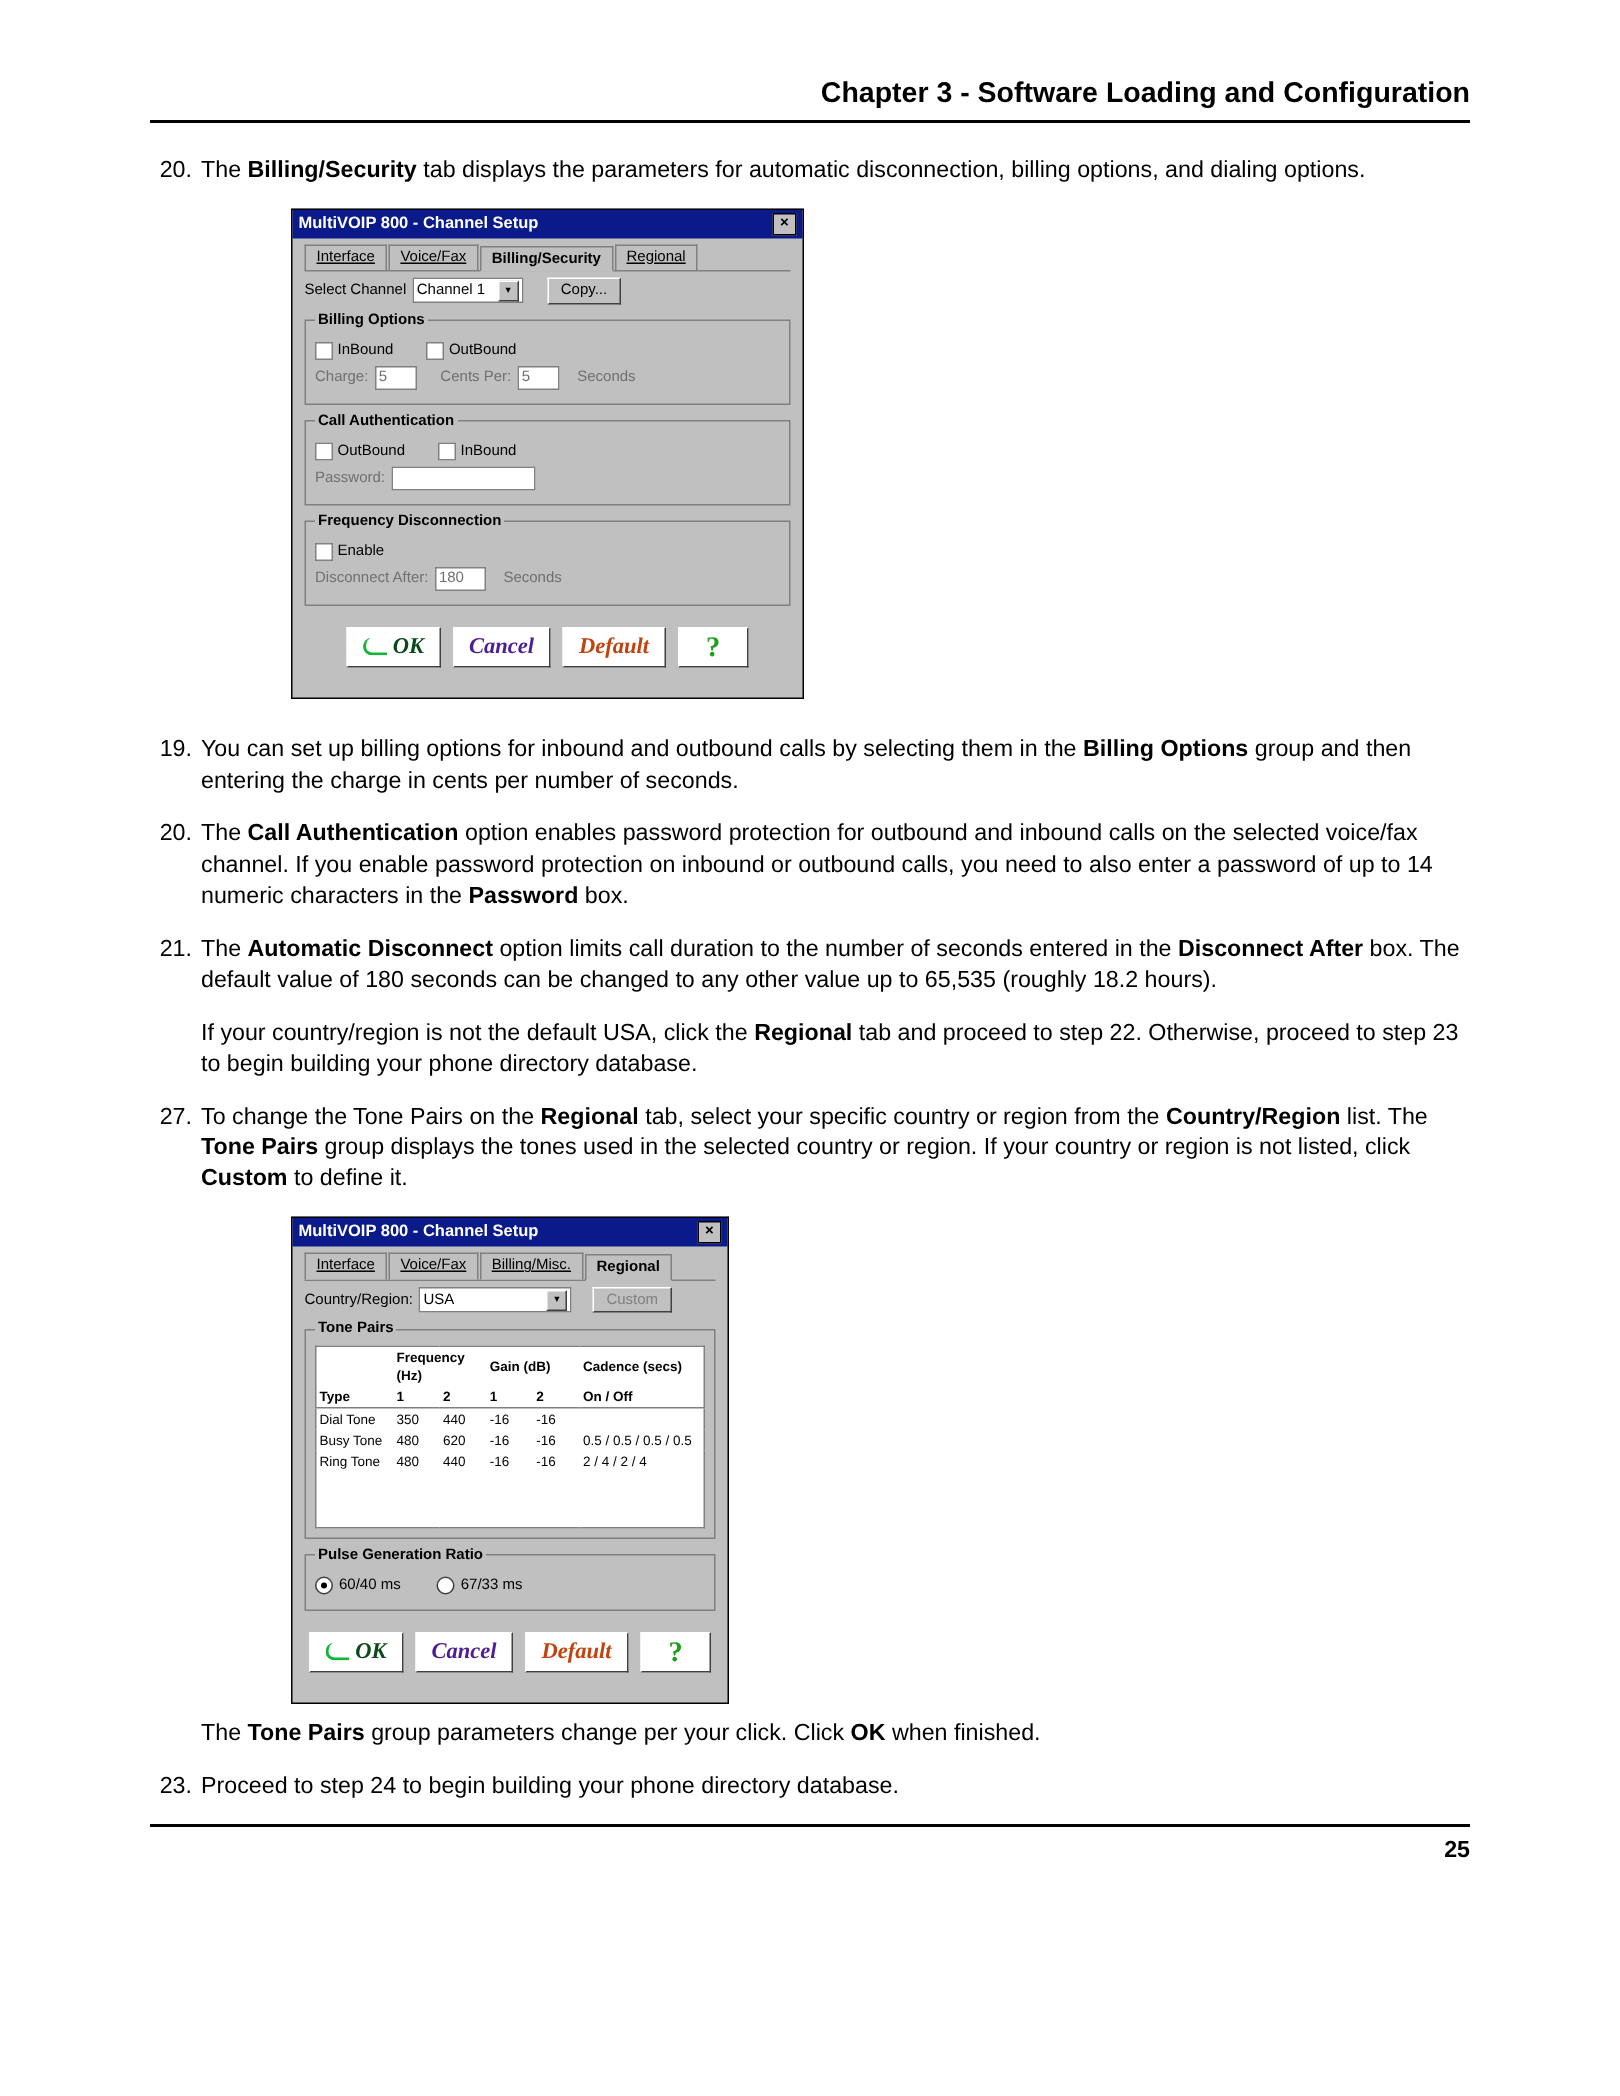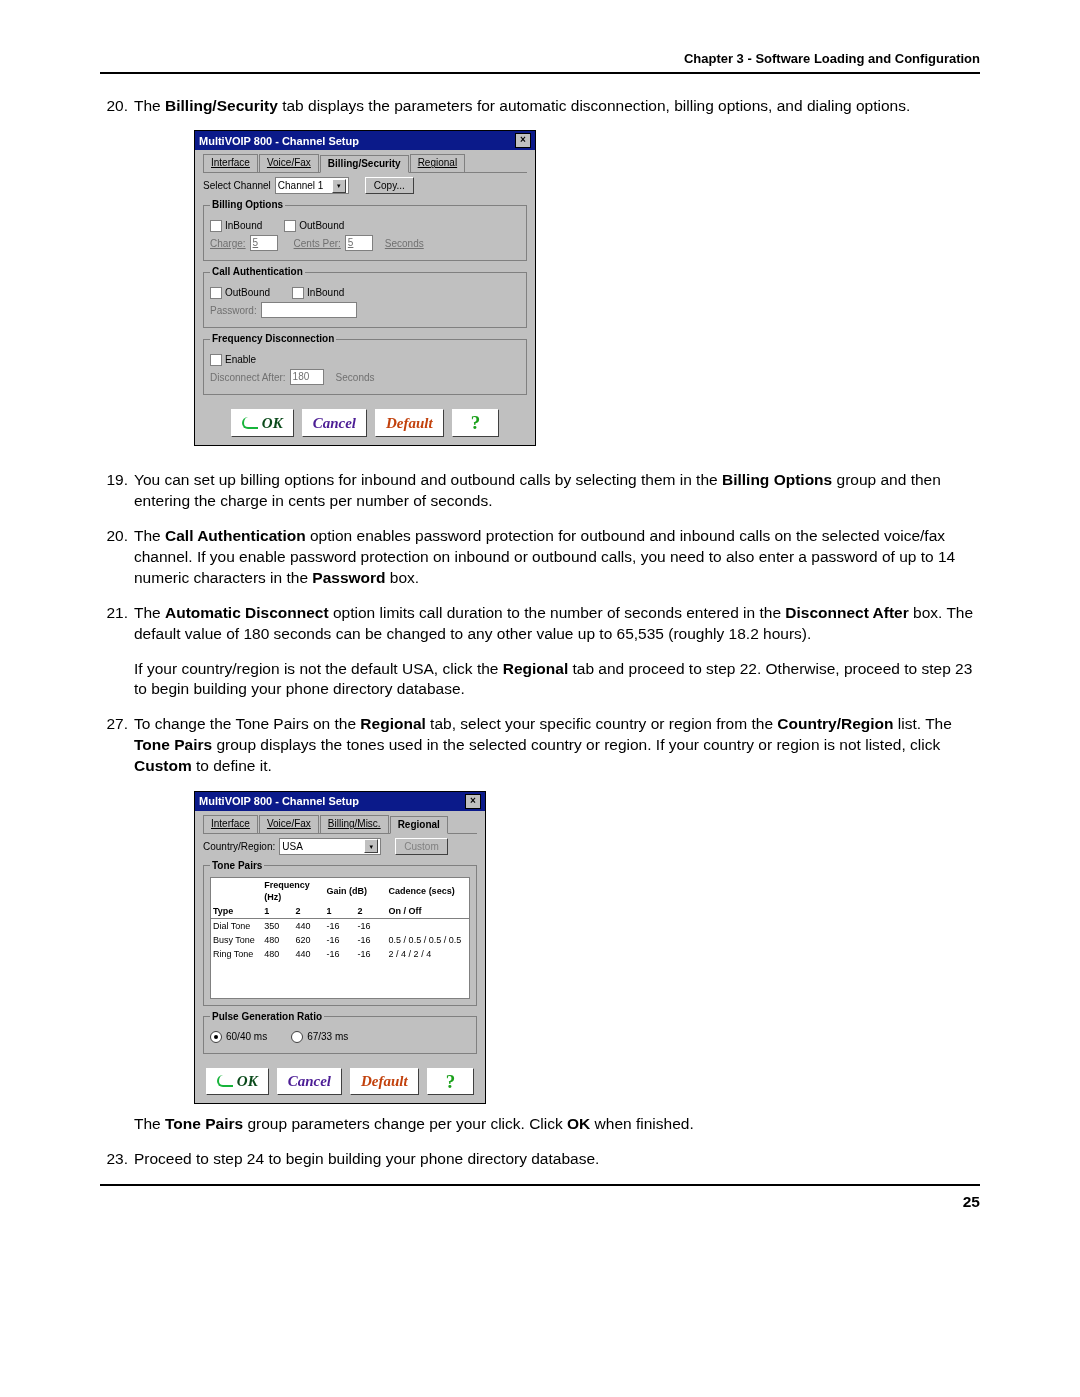--- a/index.html
+++ b/index.html
@@ -12,21 +12,21 @@
     line-height: 1.35;
     width: 1080px;
     box-sizing: border-box;
   }
   .page {
     padding: 50px 100px 40px 100px;
   }
   .page-header {
     text-align: right;
     font-weight: bold;
-    font-size: 13px;
+    font-size: 19px;
     border-bottom: 2px solid #000;
     padding-bottom: 4px;
     margin-bottom: 22px;
   }
   ol.steps {
     list-style: none;
     margin: 0;
     padding: 0;
   }
   ol.steps > li {
@@ -72,21 +72,21 @@
     color: #000;
     border: 1px solid #000;
     width: 14px;
     height: 13px;
     text-align: center;
     line-height: 11px;
     font-size: 10px;
     font-weight: bold;
   }
   .dlg-inner {
-    padding: 4px 8px 8px 8px;
+    padding: 4px 8px 20px 8px;
   }
   .tabs {
     display: flex;
     border-bottom: 1px solid #808080;
     margin-bottom: 4px;
   }
   .tab {
     border: 1px solid #808080;
     border-bottom: none;
     padding: 1px 7px;
@@ -265,21 +265,21 @@
                 <div class="field-row">
                   <span class="checkbox">
                       <span class="cb-box"></span>
                       <span>InBound</span>
                     </span>
                   <span class="checkbox">
                       <span class="cb-box"></span>
                       <span>OutBound</span>
                     </span>
                 </div>
-                <div class="field-row" style="color:#707070;text-decoration:underline;">
+                <div class="field-row" style="color:#707070;">
                   <span>Charge:</span>
                   <span class="textin">5</span>
                   <span style="width:8px;"></span>
                   <span>Cents Per:</span>
                   <span class="textin">5</span>
                   <span style="width:4px;"></span>
                   <span>Seconds</span>
                 </div>
               </fieldset>
 

